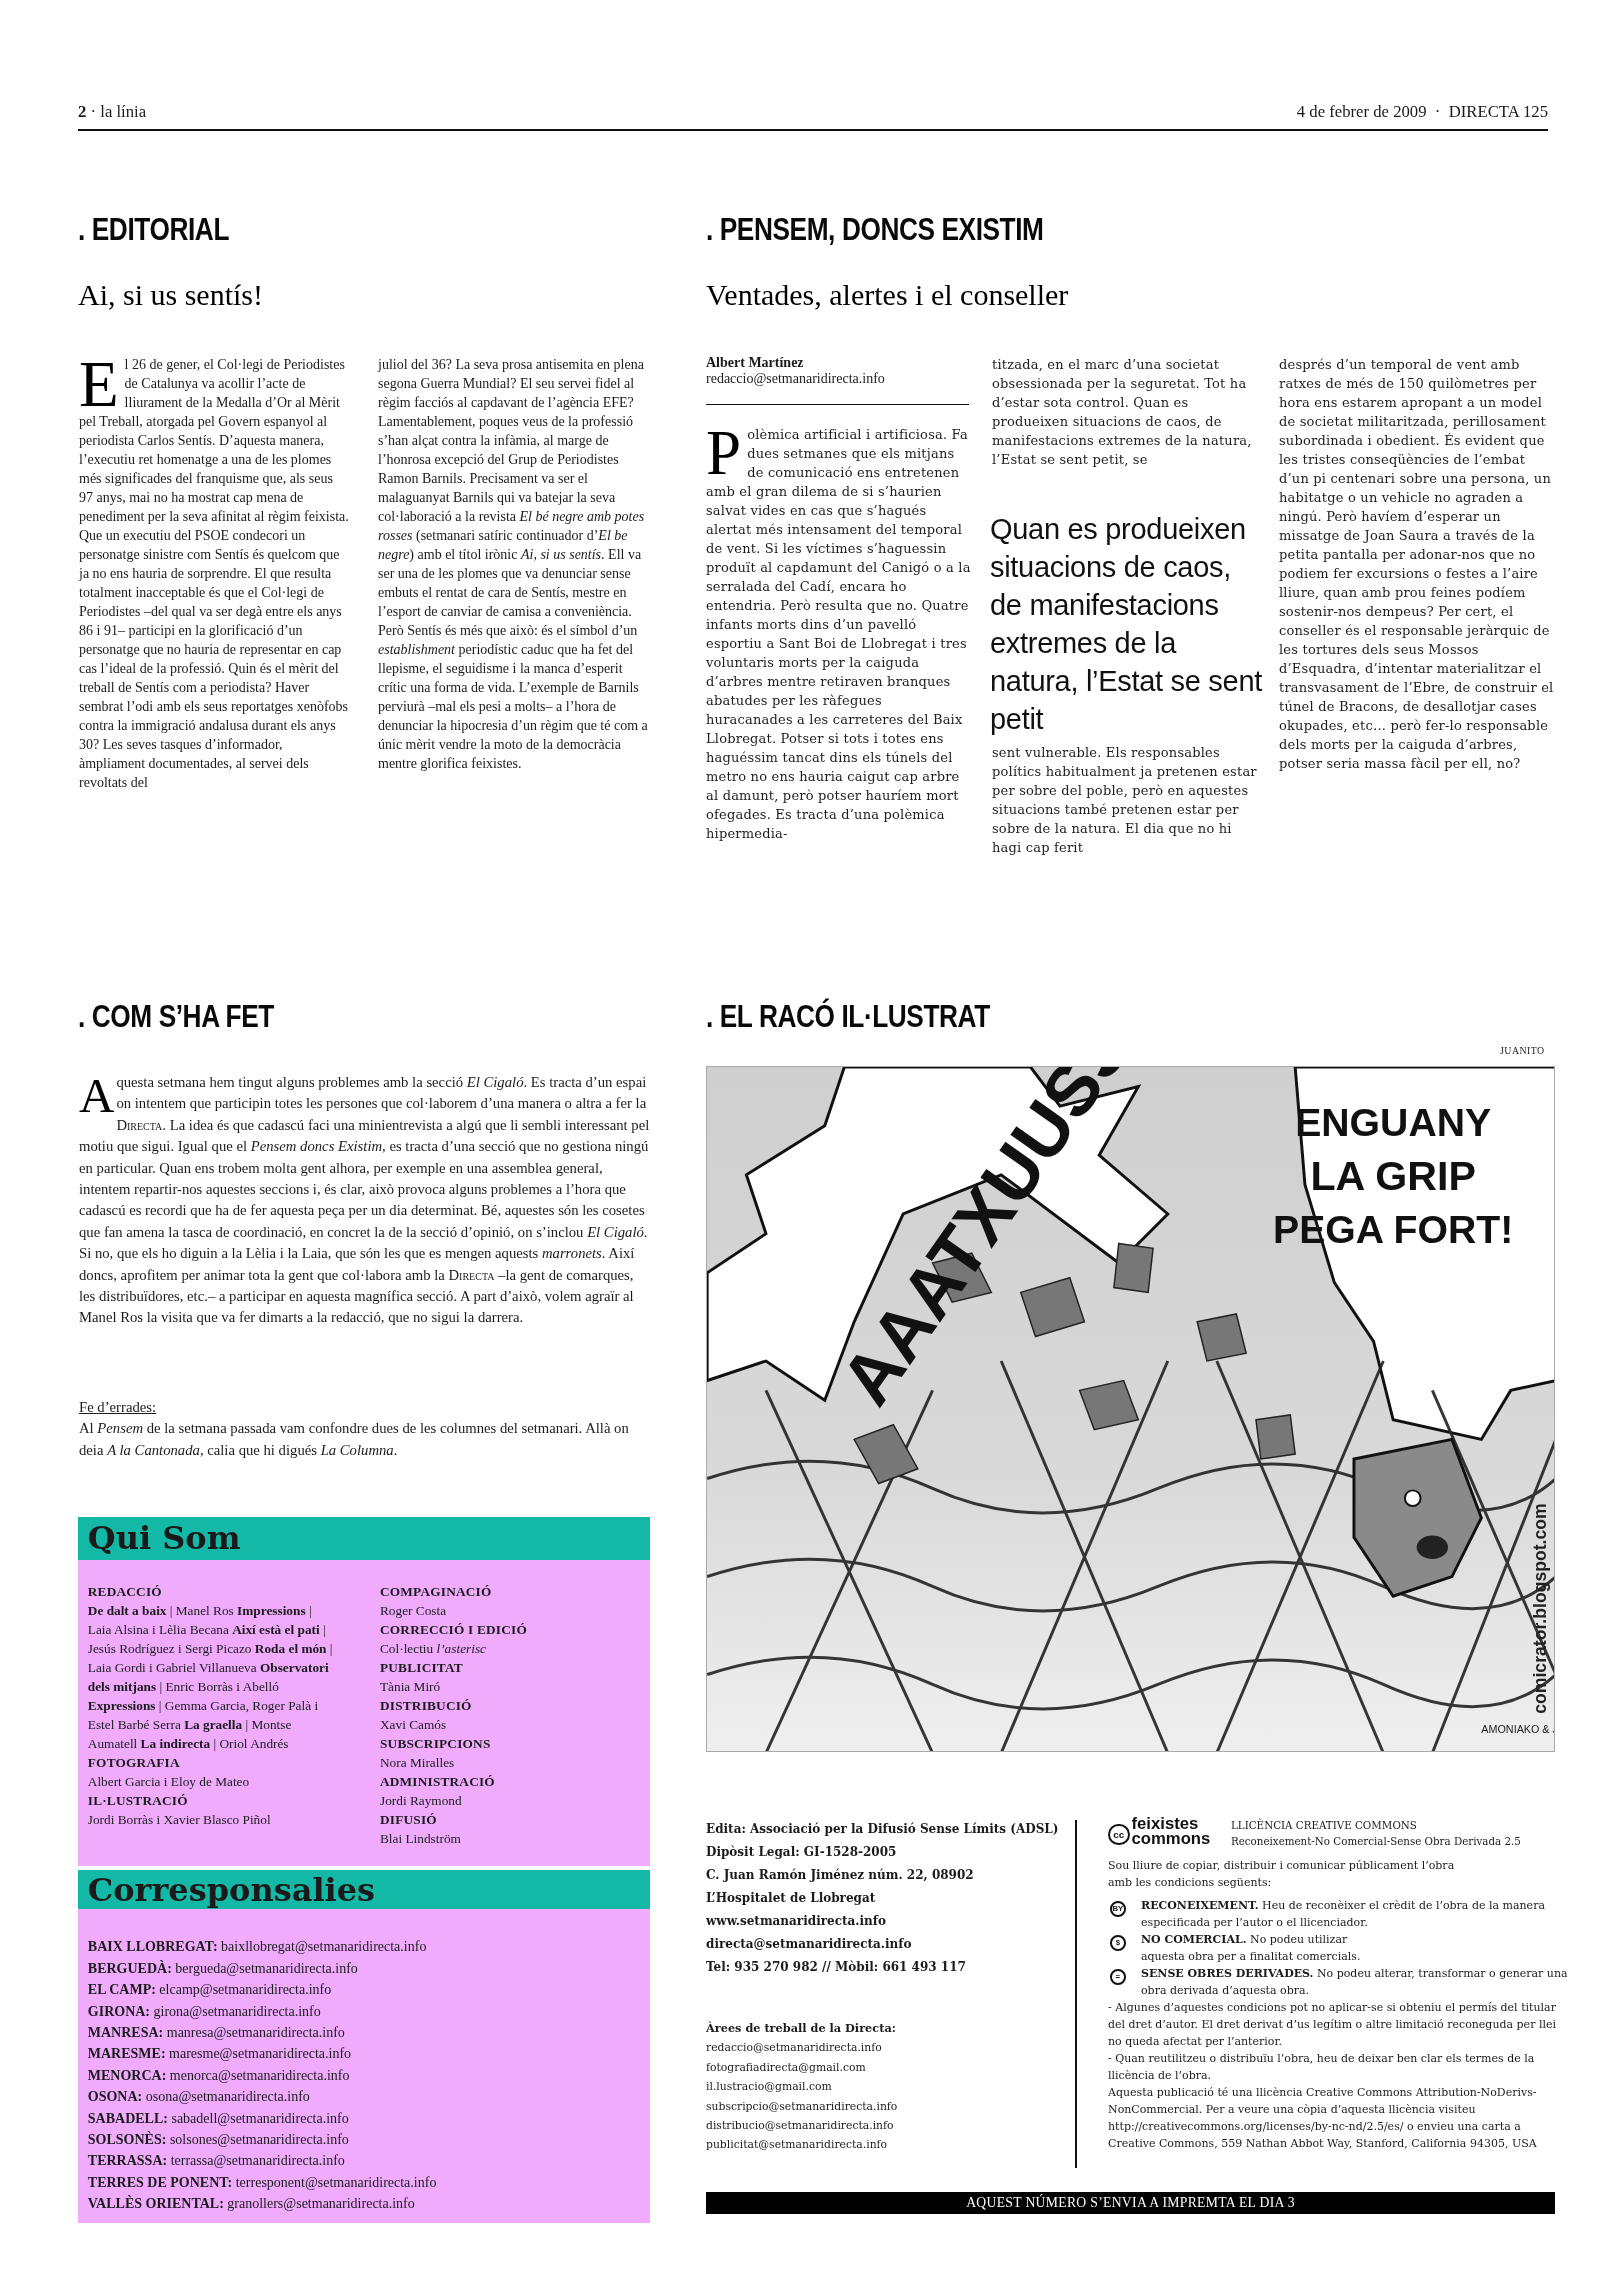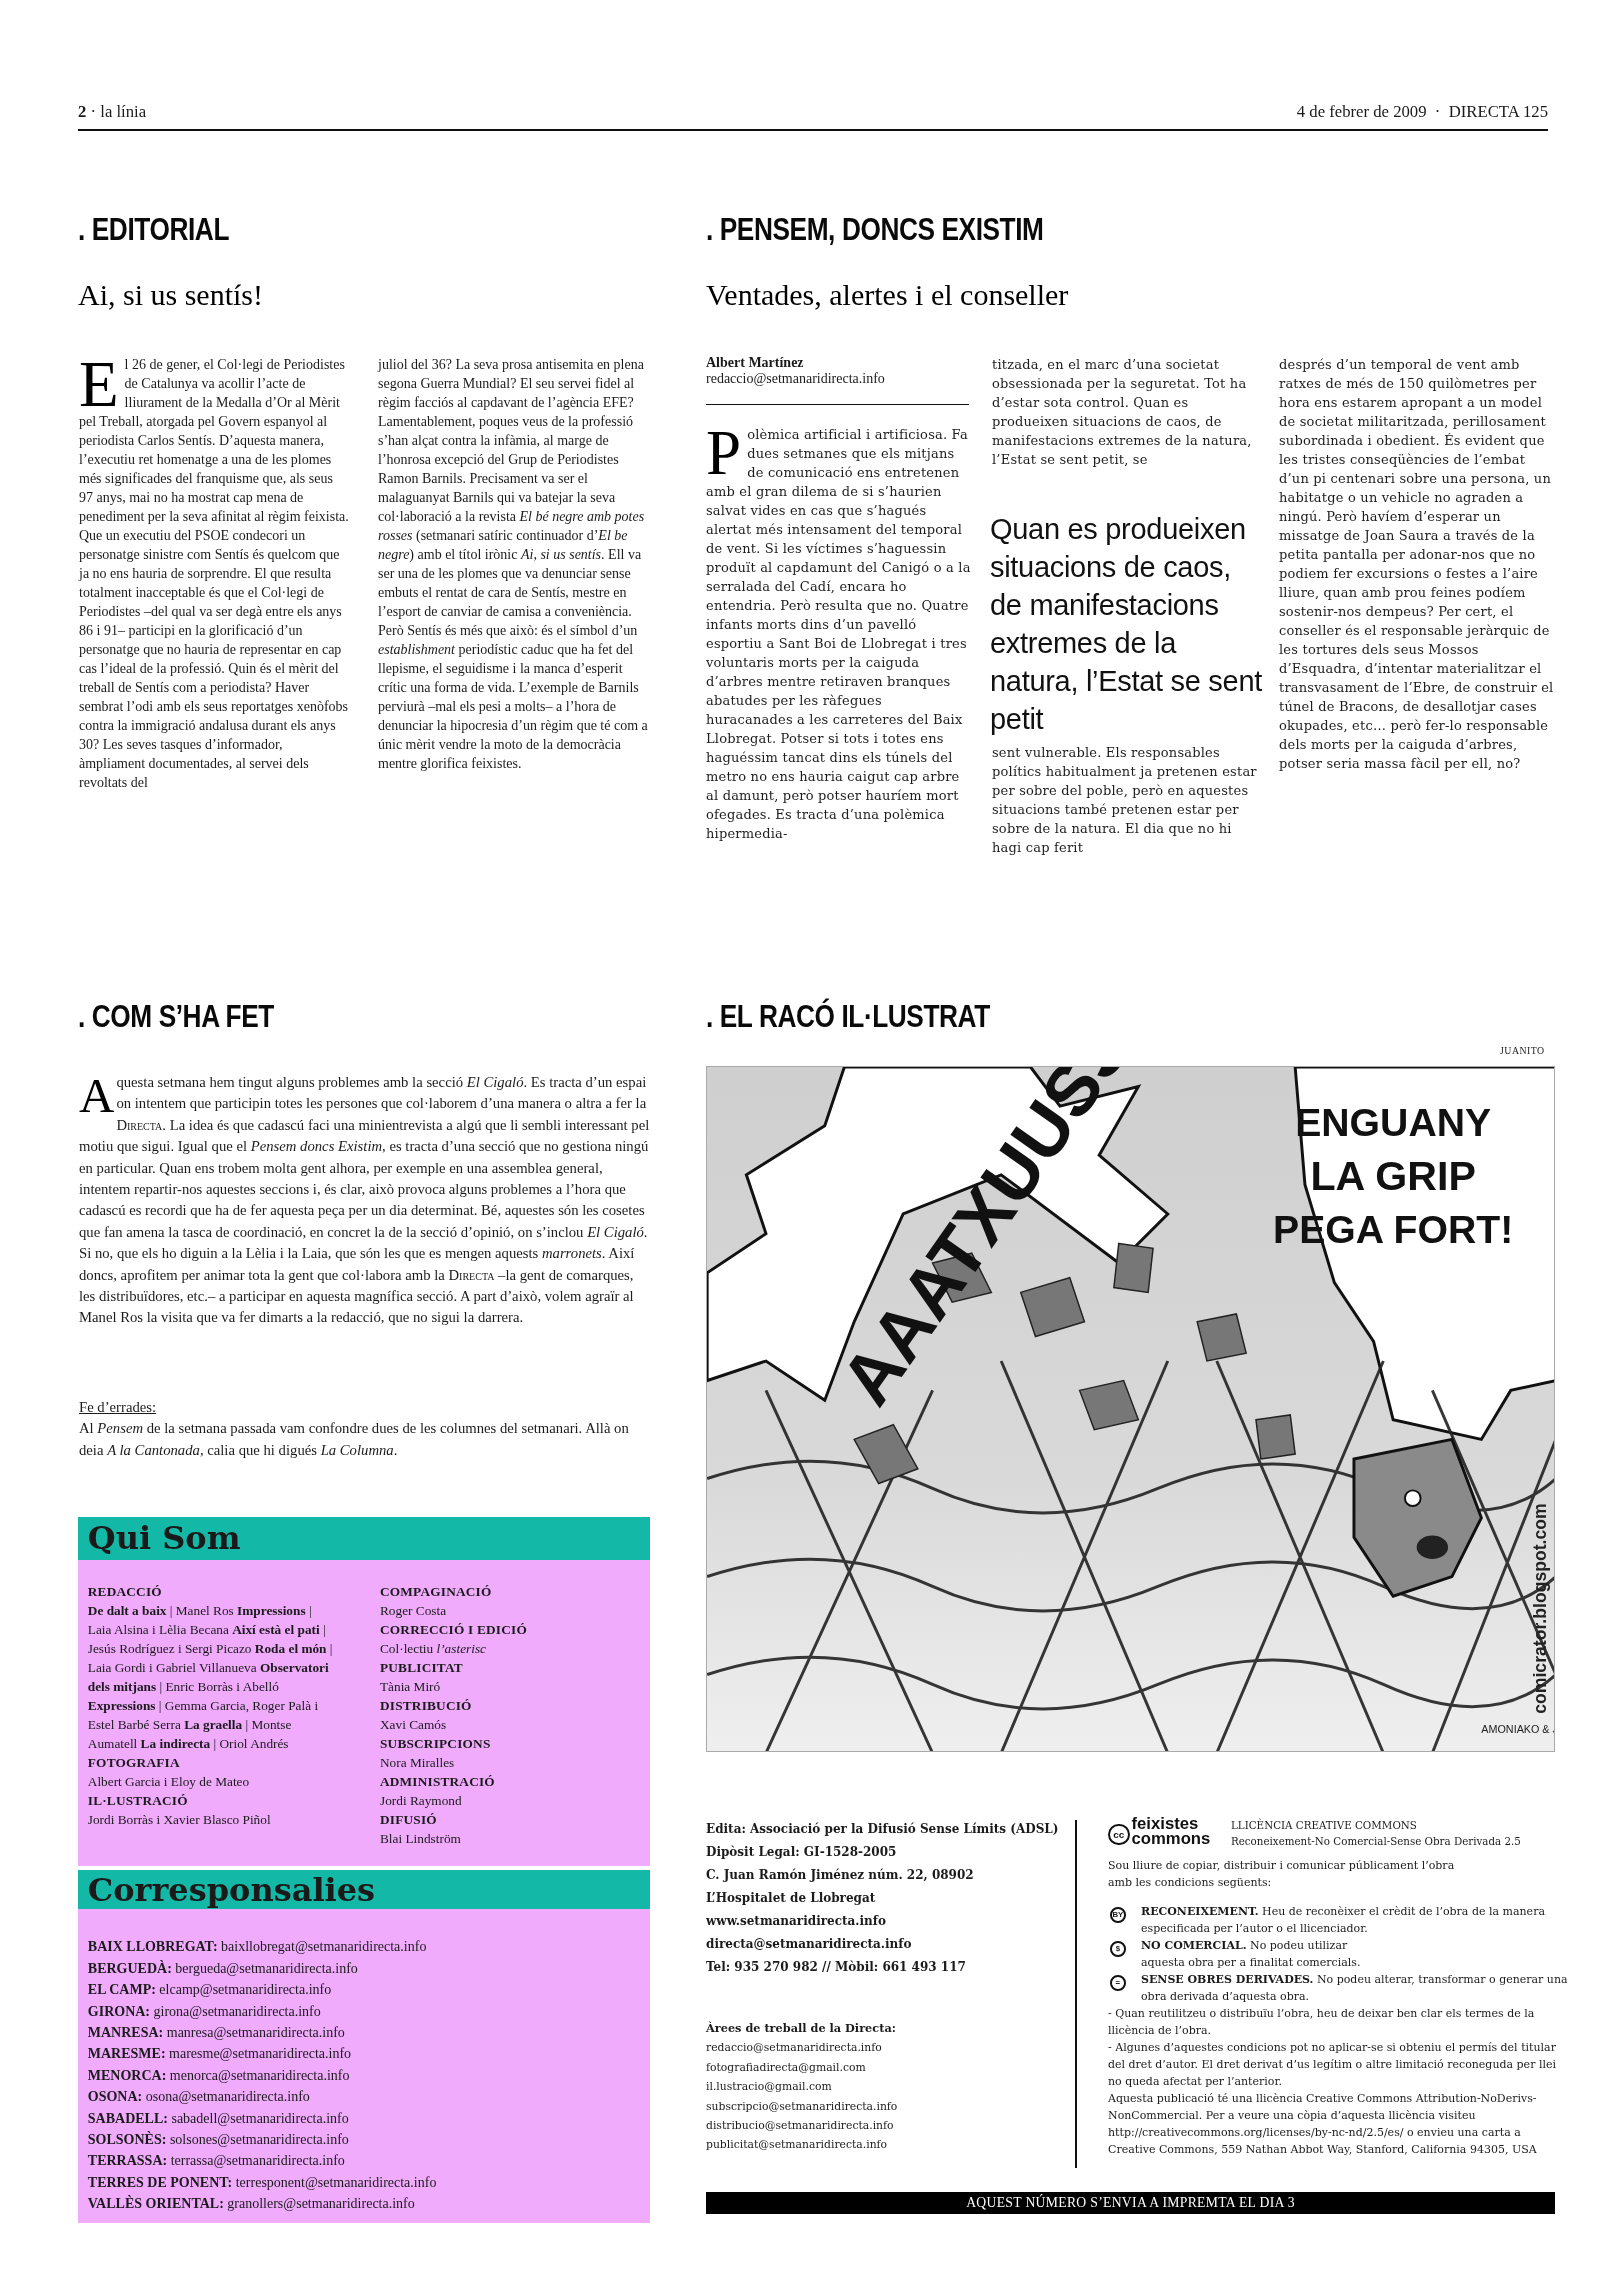--- a/index.html
+++ b/index.html
@@ -217,31 +217,31 @@
       <span class="cc-icon" style="position:absolute; left:0; top:5.9px; width:21.6px; height:21.6px; line-height:17.6px; font-size:9.8px;">cc</span>
       <div style="position:absolute; left:23.5px; top:-2px; font-size:16.7px; line-height:15.7px;">feixistes</div>
       <div style="position:absolute; left:23.5px; top:12.7px; font-size:16.7px; line-height:15.7px;">commons</div>
     </div>
     <div class="cc" style="position:absolute; left:123px; top:0; font-size:10.3px; line-height:15.7px;">
       <div>LLICÈNCIA CREATIVE COMMONS</div>
       <div>Reconeixement-No Comercial-Sense Obra Derivada 2.5</div>
     </div>
   </div>
   <div class="cc" style="margin-top:0; width:353px;">Sou lliure de copiar, distribuir i comunicar públicament l’obra amb les condicions següents:</div>
-  <div class="cc" style="position:relative; padding-left:33px; margin-top:12px;">
+  <div class="cc" style="position:relative; padding-left:33px; margin-top:6px;">
     <span class="cc-icon" style="position:absolute; left:2px; top:3.9px;">BY</span>
     <b>RECONEIXEMENT.</b><span> Heu de reconèixer el crèdit de l’obra de la manera especificada per l’autor o el llicenciador.</span>
   </div>
   <div class="cc" style="position:relative; padding-left:33px; width:255px;">
     <span class="cc-icon" style="position:absolute; left:2px; top:3.9px;">$</span>
     <b>NO COMERCIAL.</b><span> No podeu utilizar aquesta obra per a finalitat comercials.</span>
   </div>
   <div class="cc" style="position:relative; padding-left:33px;">
     <span class="cc-icon" style="position:absolute; left:2px; top:3.9px;">=</span>
     <b>SENSE OBRES DERIVADES.</b><span> No podeu alterar, transformar o generar una obra derivada d’aquesta obra.</span>
   </div>
+  <div class="cc">- Algunes d’aquestes condicions pot no aplicar-se si obteniu el permís del titular del dret d’autor. El dret derivat d’us legítim o altre limitació reconeguda per llei no queda afectat per l’anterior.</div>
   <div class="cc">- Quan reutilitzeu o distribuïu l’obra, heu de deixar ben clar els termes de la llicència de l’obra.</div>
-  <div class="cc">- Algunes d’aquestes condicions pot no aplicar-se si obteniu el permís del titular del dret d’autor. El dret derivat d’us legítim o altre limitació reconeguda per llei no queda afectat per l’anterior.</div>
   <div class="cc">Aquesta publicació té una llicència Creative Commons Attribution-NoDerivs- NonCommercial. Per a veure una còpia d’aquesta llicència visiteu http://creativecommons.org/licenses/by-nc-nd/2.5/es/ o envieu una carta a Creative Commons, 559 Nathan Abbot Way, Stanford, California 94305, USA</div>
 </div>
 
 <div class="abs footbar">AQUEST NÚMERO S’ENVIA A IMPREMTA EL DIA 3</div>
 
 
 </body></html>

